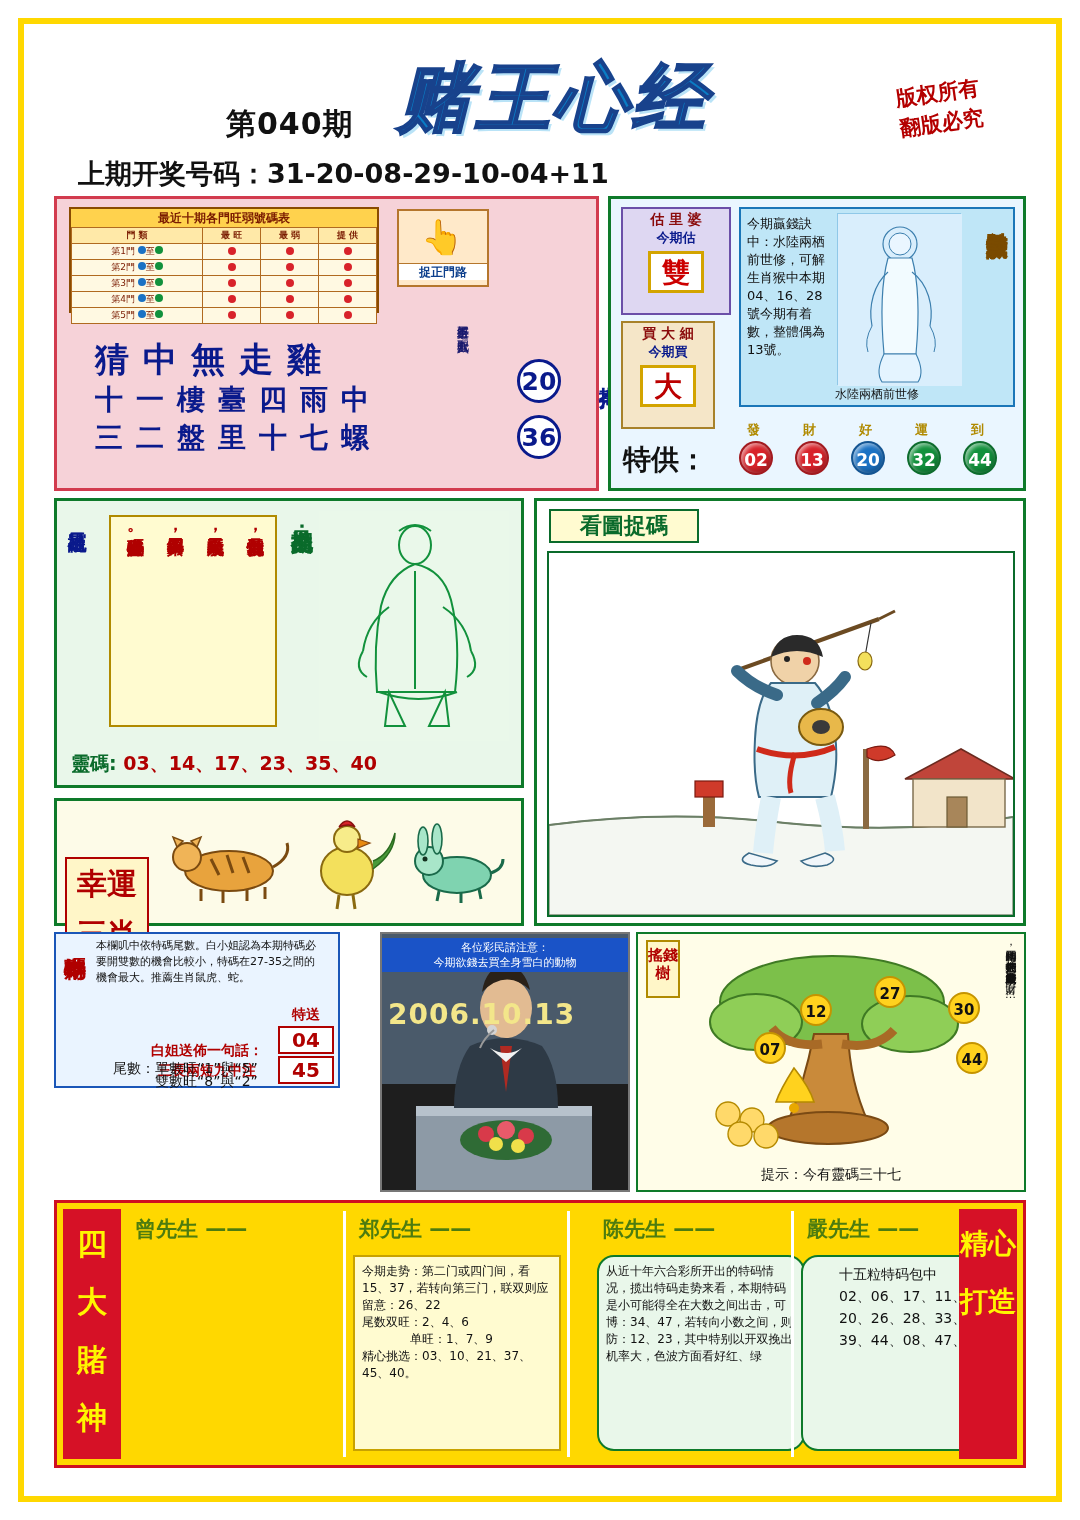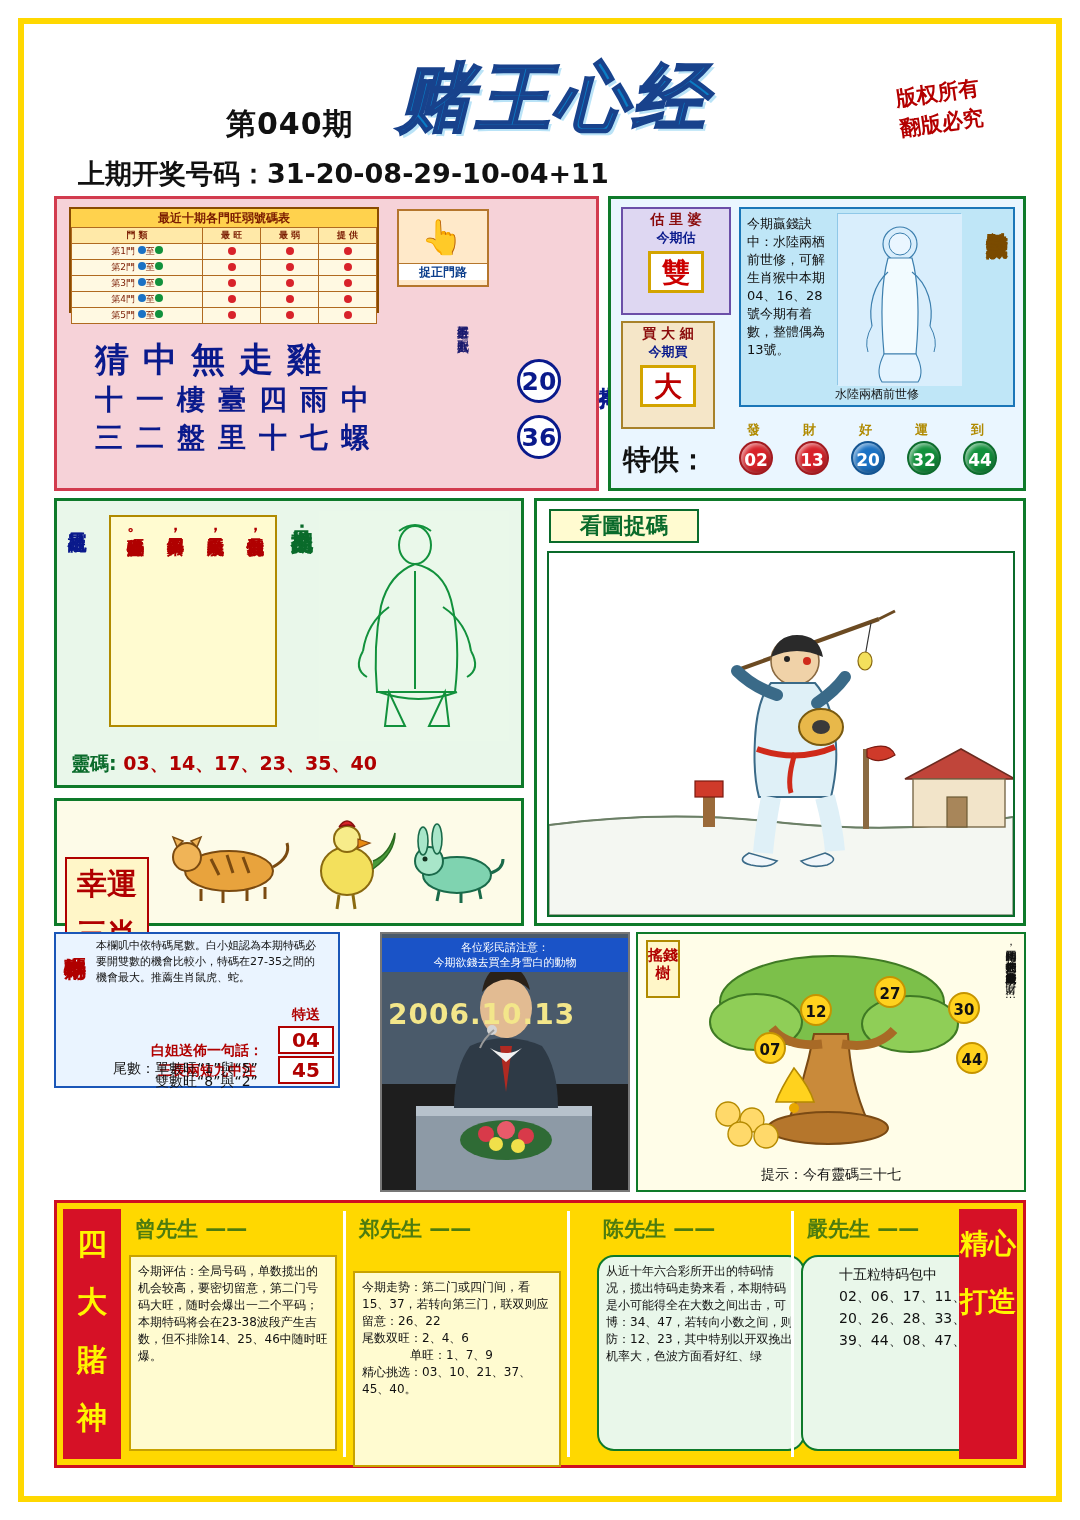--- a/index.html
+++ b/index.html
@@ -646,27 +646,26 @@
     <div class="tree-hint">提示：今有靈碼三十七</div>
   </div>
 
   <div class="panel" id="experts">
     <div class="ex-left">
       <span>四大賭神</span>
     </div>
 
     <div class="ex-col" style="left:72px;">
       <div class="ex-name">曾先生 ——</div>
-      <div class="ex-body" style="white-space:pre-line;">今期评估：全局号码，单数揽出的机会较高，要密切留意，第二门号码大旺，随时会爆出一二个平码；本期特码将会在23-38波段产生吉数，但不排除14、25、46中随时旺爆。</div>
     </div>
     <div class="vline" style="left:286px;"></div>
 
     <div class="ex-col" style="left:296px;">
       <div class="ex-name">郑先生 ——</div>
-      <div class="ex-body" style="white-space:pre-line;margin-top:16px;">今期走势：第二门或四门间，看15、37，若转向第三门，联双则应留意：26、22
+      <div class="ex-body" style="white-space:pre-line;">今期走势：第二门或四门间，看15、37，若转向第三门，联双则应留意：26、22
 尾数双旺：2、4、6
 　　　　单旺：1、7、9
 精心挑选：03、10、21、37、45、40。</div>
     </div>
     <div class="vline" style="left:510px;"></div>
 
     <div class="ex-col" style="left:520px;margin-left:20px;">
       <div class="ex-name">陈先生 ——</div>
       <div class="ex-body green" style="white-space:pre-line;">从近十年六合彩所开出的特码情况，揽出特码走势来看，本期特码是小可能得全在大数之间出击，可博：34、47，若转向小数之间，则防：12、23，其中特别以开双挽出机率大，色波方面看好红、绿</div>
     </div>

